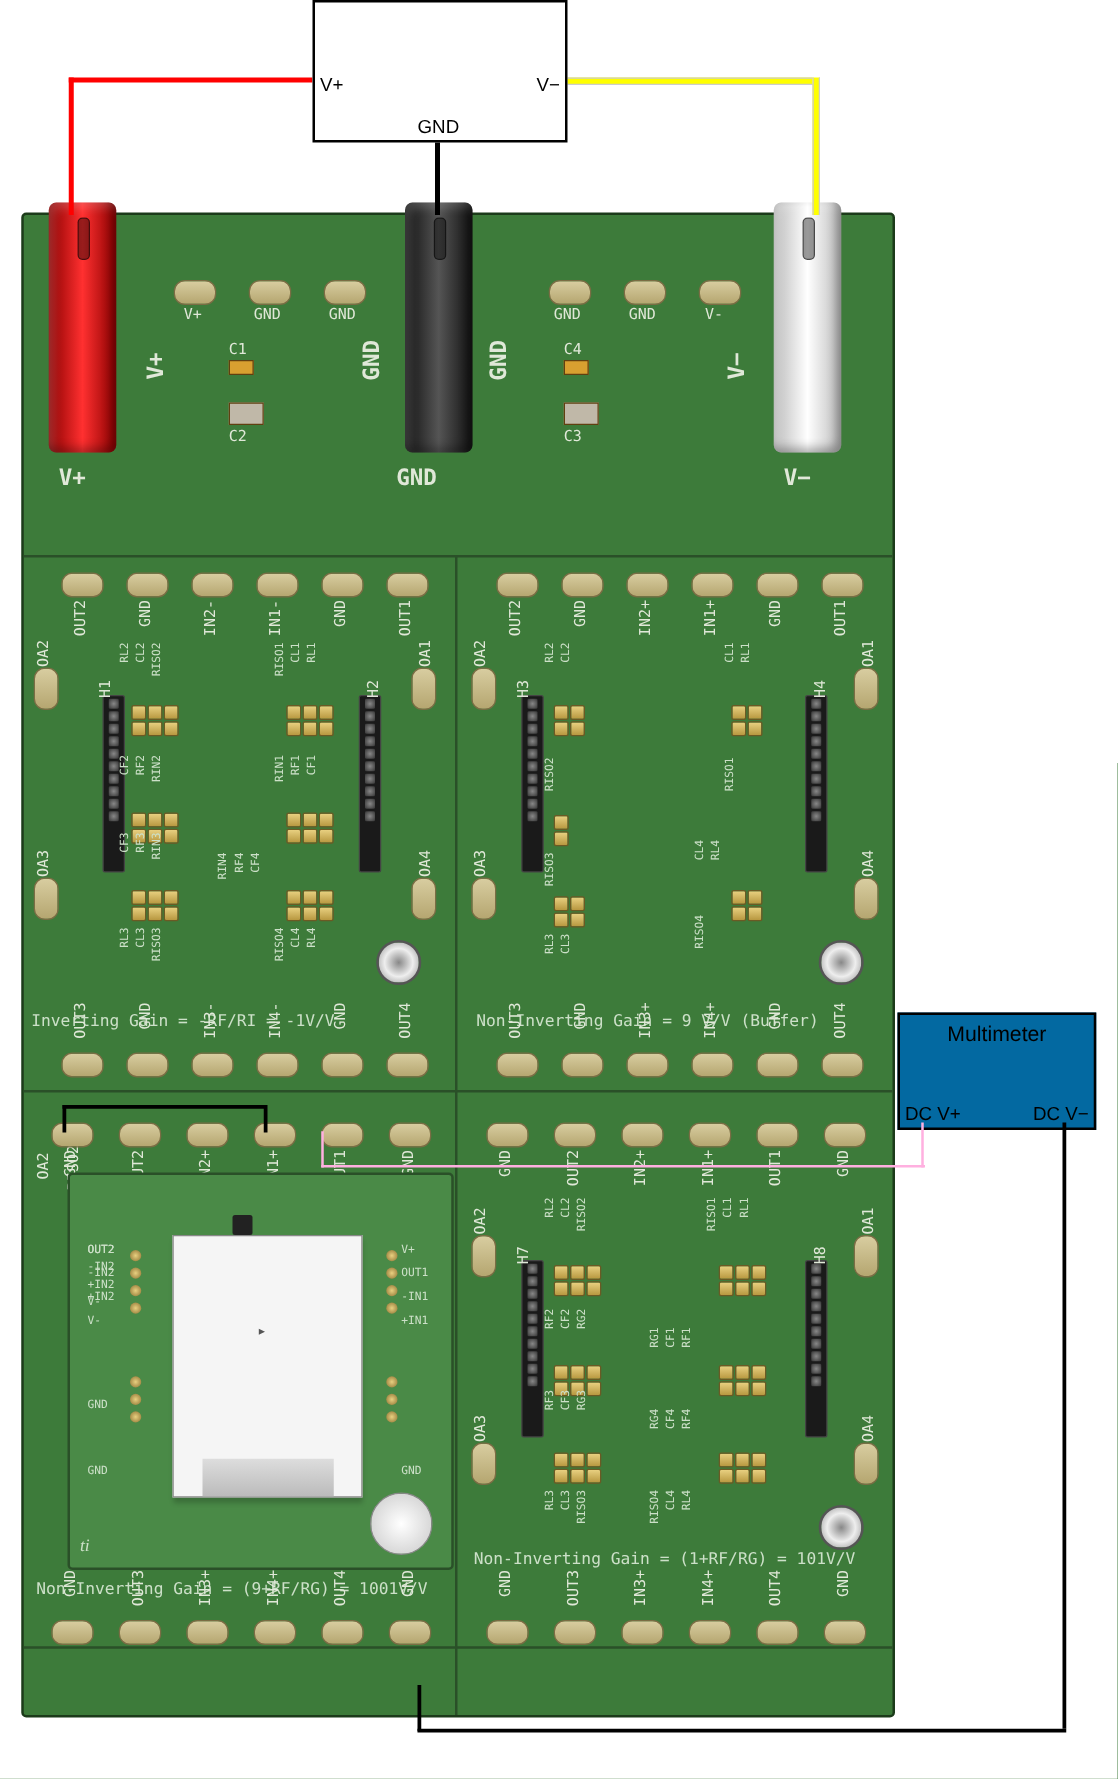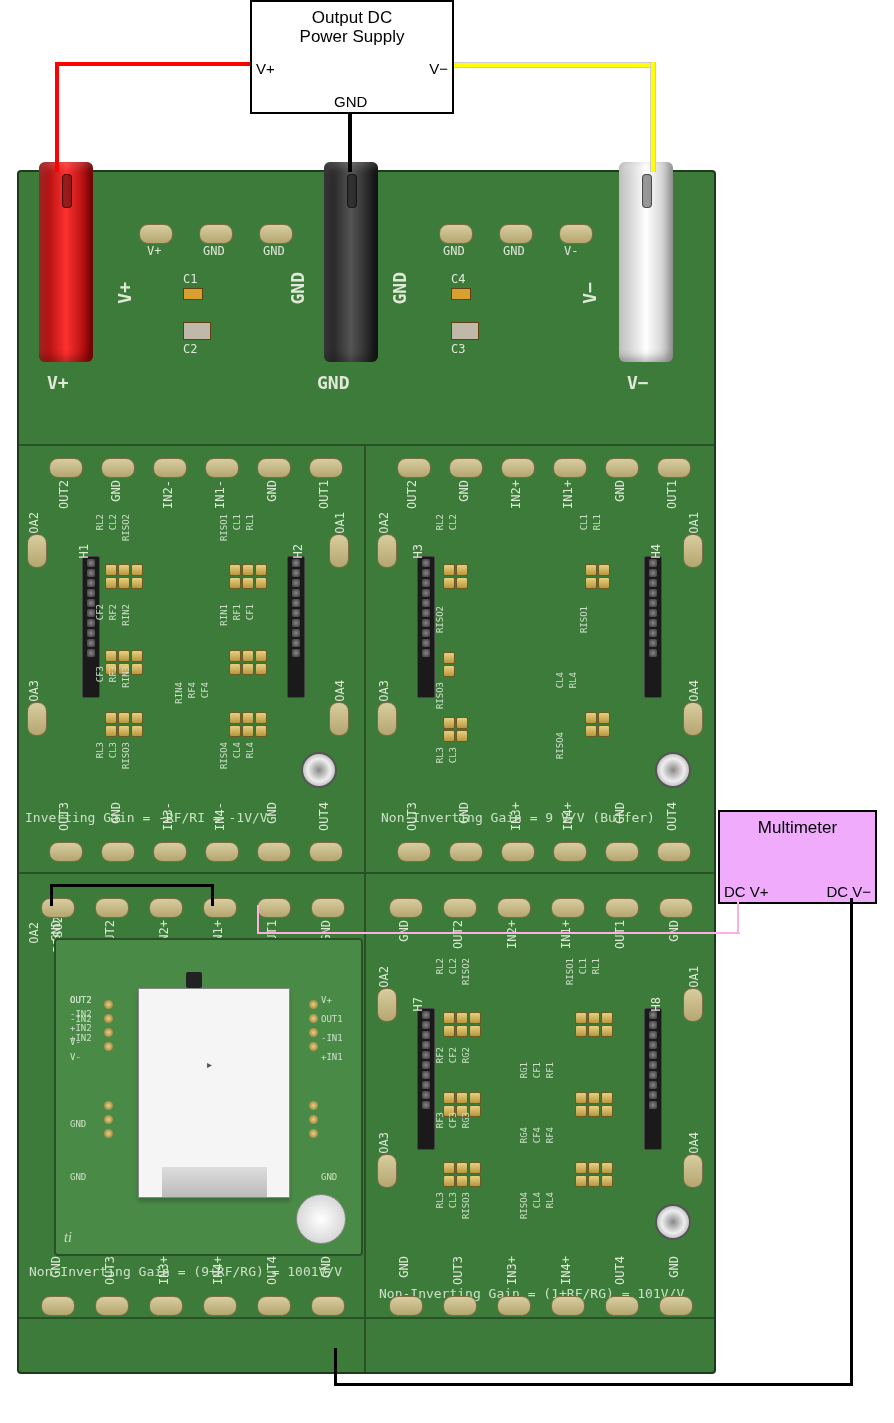--- a/index.html
+++ b/index.html
@@ -24,21 +24,21 @@
   .psu-title { text-align: center; font-size: 17px; line-height: 19px; padding-top: 6px;}
   .psu-label { position: absolute; font-size: 15px;}
 
   .multimeter-box {
     position: absolute;
     left: 718px;
     top: 810px;
     width: 155px;
     height: 90px;
     border: 2px solid #000;
-    background: #f0abfc;
+    background: #0369a1;
     z-index: 10;
   }
   .multimeter-title { text-align: center; font-size: 17px; padding-top: 6px;}
 
   .wire { position: absolute; z-index:5; }
   .w-red-h { left: 55px; top: 62px; width: 195px; height: 4px; background: #ff0000; }
   .w-red-v { left: 55px; top: 62px; width: 4px; height: 110px; background: #ff0000; }
   .w-black-v { left: 348px; top: 110px; width: 4px; height: 62px; background: #000; }
   .w-yel-h { left: 450px; top: 62px; width: 200px; height: 4px; background: #ffff00; border-top:1px solid #ccc; border-bottom:1px solid #ccc;}
   .w-yel-v { left: 650px; top: 62px; width: 4px; height: 110px; background: #ffff00; border-left:1px solid #ccc; border-right:1px solid #ccc;}
@@ -146,24 +146,20 @@
   .ti-logo { position:absolute; left:8px; bottom:8px; color:#cce0c8; font-family:serif; font-size:14px; font-style:italic;}
   .white-circle { position:absolute; width:48px; height:48px; border-radius:50%; background:radial-gradient(#fff,#c8c8c8); border:1px solid #888;}
 
   .silk-tiny { position:absolute; color:#cce0c8; font-family:monospace; font-size:9px; white-space:nowrap;}
   .silk-tiny-v { writing-mode: vertical-rl; transform: rotate(180deg);}
 </style>
 </head>
 <body>
 
 <div class="psu-box">
-  <div class="psu-title">
-    <span>Output DC</span><br>
-    <span>Power Supply</span>
-  </div>
   <span class="psu-label" style="left:4px; top:58px;">V+</span>
   <span class="psu-label" style="right:4px; top:58px;">V−</span>
   <span class="psu-label" style="left:82px; bottom:2px;">GND</span>
 </div>
 
 <div class="multimeter-box">
   <div class="multimeter-title">Multimeter</div>
   <span class="psu-label" style="left:4px; bottom:2px;">DC V+</span>
   <span class="psu-label" style="right:4px; bottom:2px;">DC V−</span>
 </div>
@@ -364,21 +360,21 @@
         <span class="silk-tiny" style="left: 14px; top: 232px;">GND</span>
         <span class="silk-tiny" style="left: 265px; top: 55px;">V+</span>
         <span class="silk-tiny" style="left: 265px; top: 74px;">OUT1</span>
         <span class="silk-tiny" style="left: 265px; top: 93px;">-IN1</span>
         <span class="silk-tiny" style="left: 265px; top: 112px;">+IN1</span>
         <span class="silk-tiny" style="left: 265px; top: 232px;">GND</span>
       </div>
   </div>
 
   <div>
-    <span class="equation" style="left:360px; top:1114px;">Non-Inverting Gain = (1+RF/RG) = 101V/V</span>
+    <span class="equation" style="left:360px; top:1068px;">Non-Inverting Gain = (1+RF/RG) = 101V/V</span>
     <div class="pad pad-v" style="left:358px; top:816px;"></div>
     <span class="silk silk-v" style="left:358px; top:794px;">OA2</span>
     <div class="pad pad-v" style="left:358px; top:982px;"></div>
     <span class="silk silk-v" style="left:358px; top:960px;">OA3</span>
     <div class="pad pad-v" style="left:664px; top:816px;"></div>
     <span class="silk silk-v" style="left:668px; top:794px;">OA1</span>
     <div class="pad pad-v" style="left:664px; top:982px;"></div>
     <span class="silk silk-v" style="left:668px; top:960px;">OA4</span>
     <div class="header" style="left:398px; top:836px; height:140px;">
         <div class="pin"></div>

